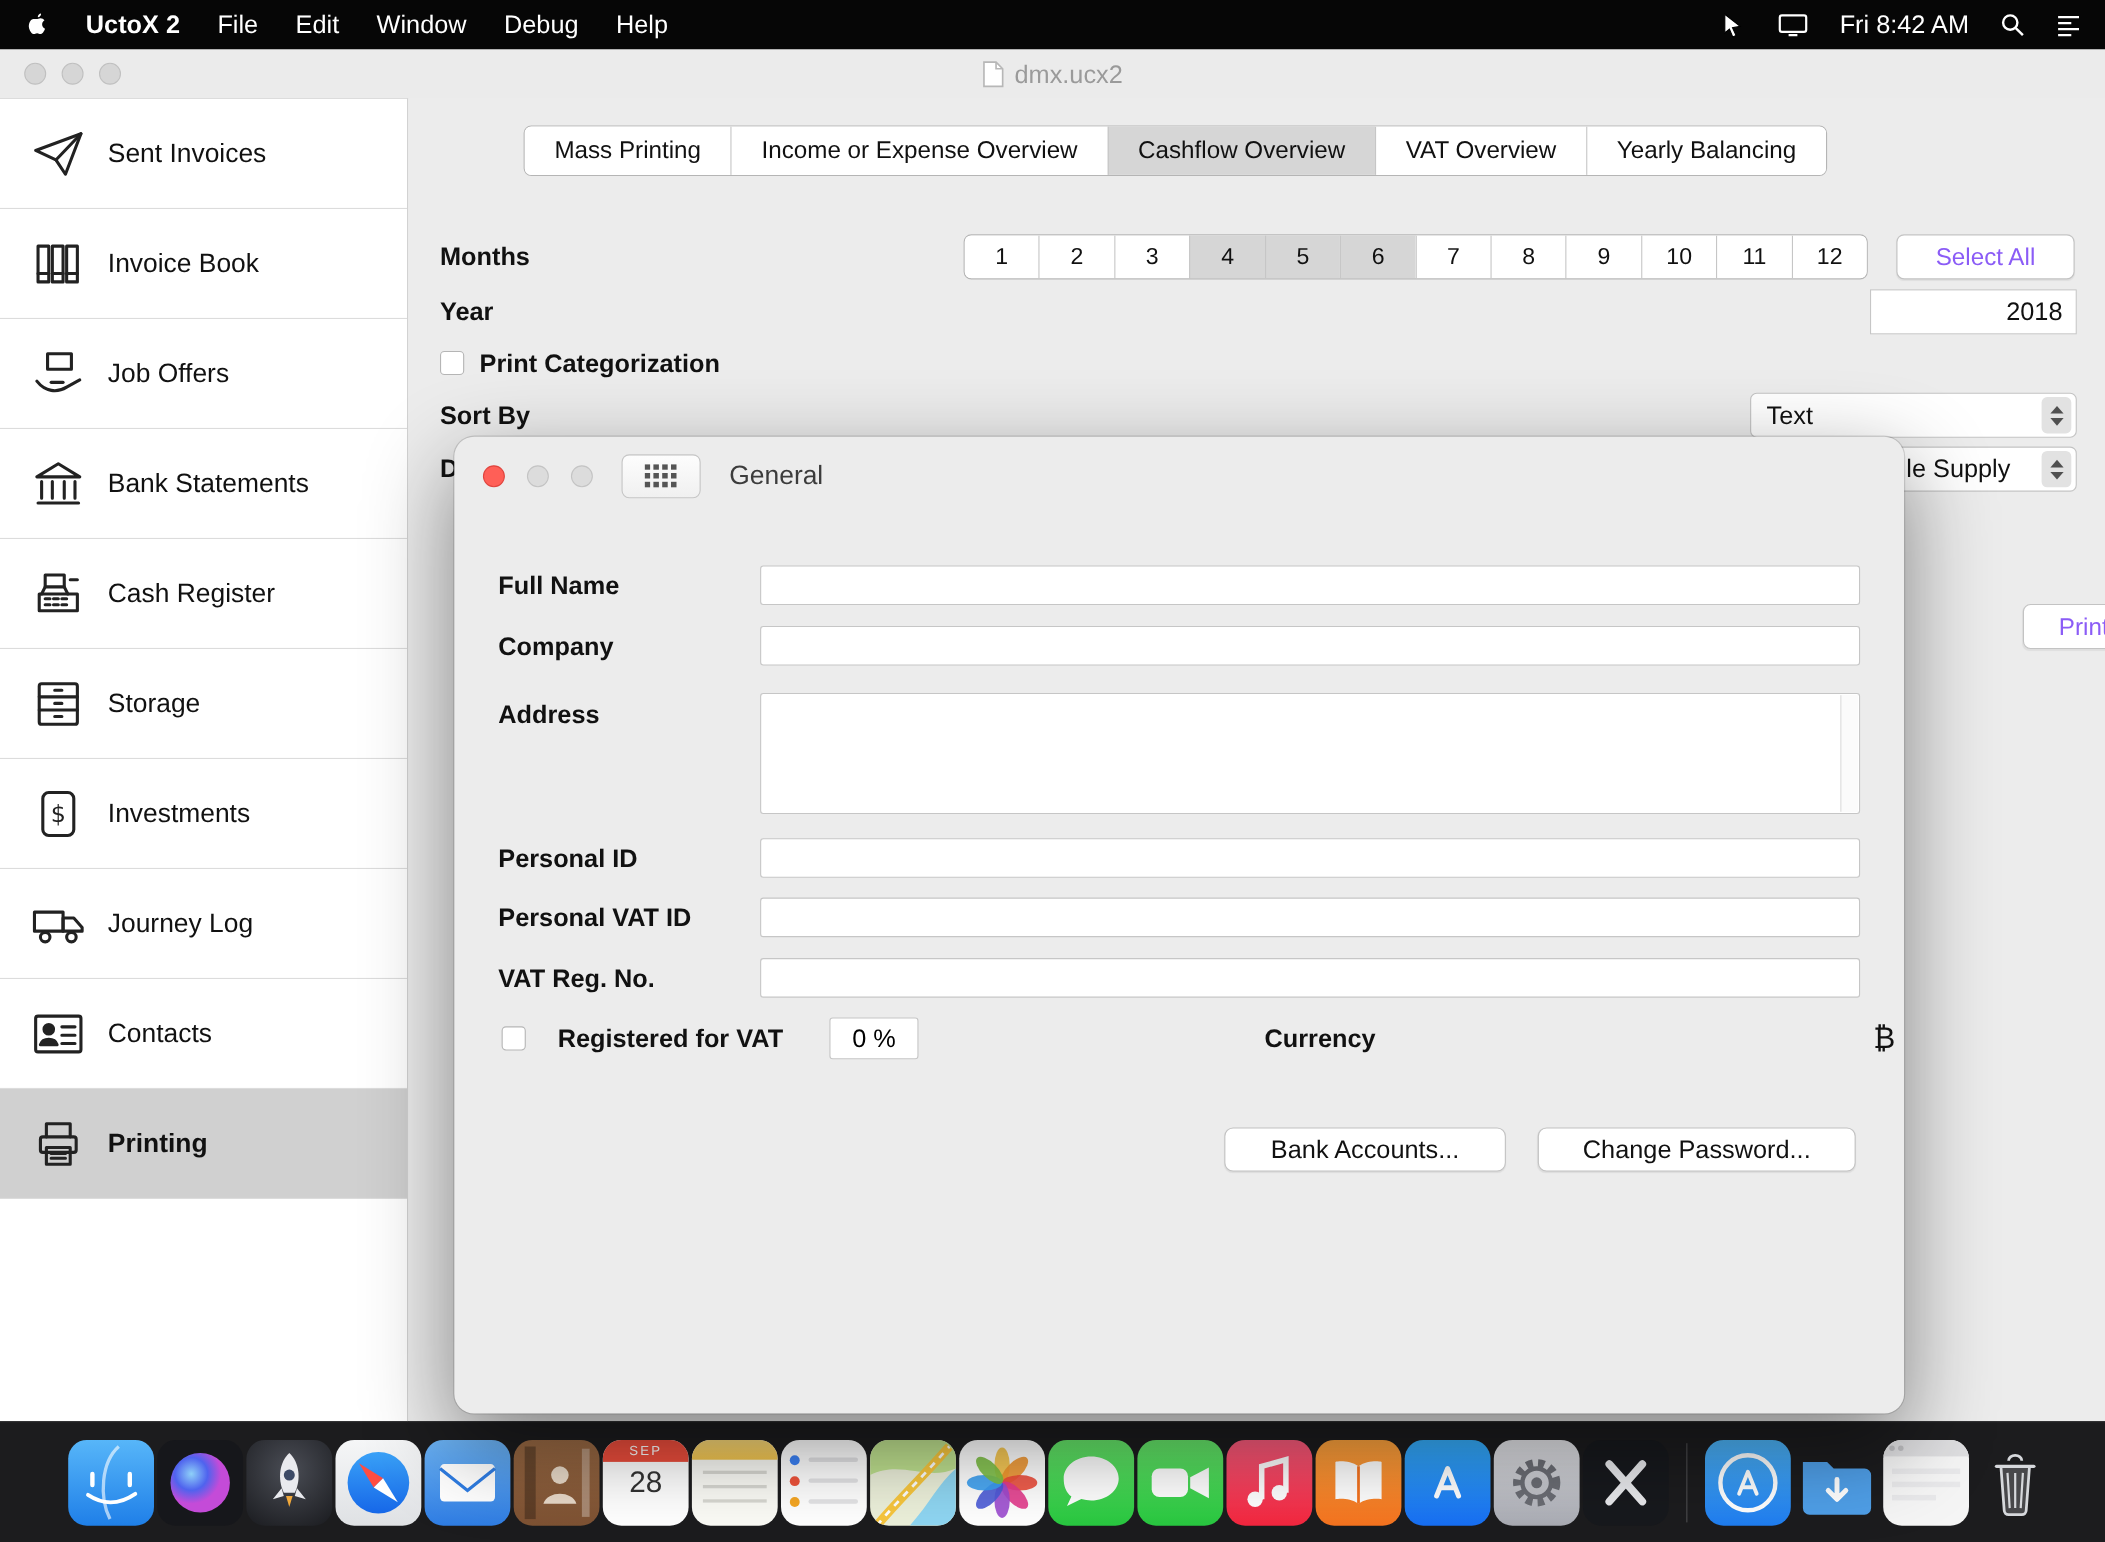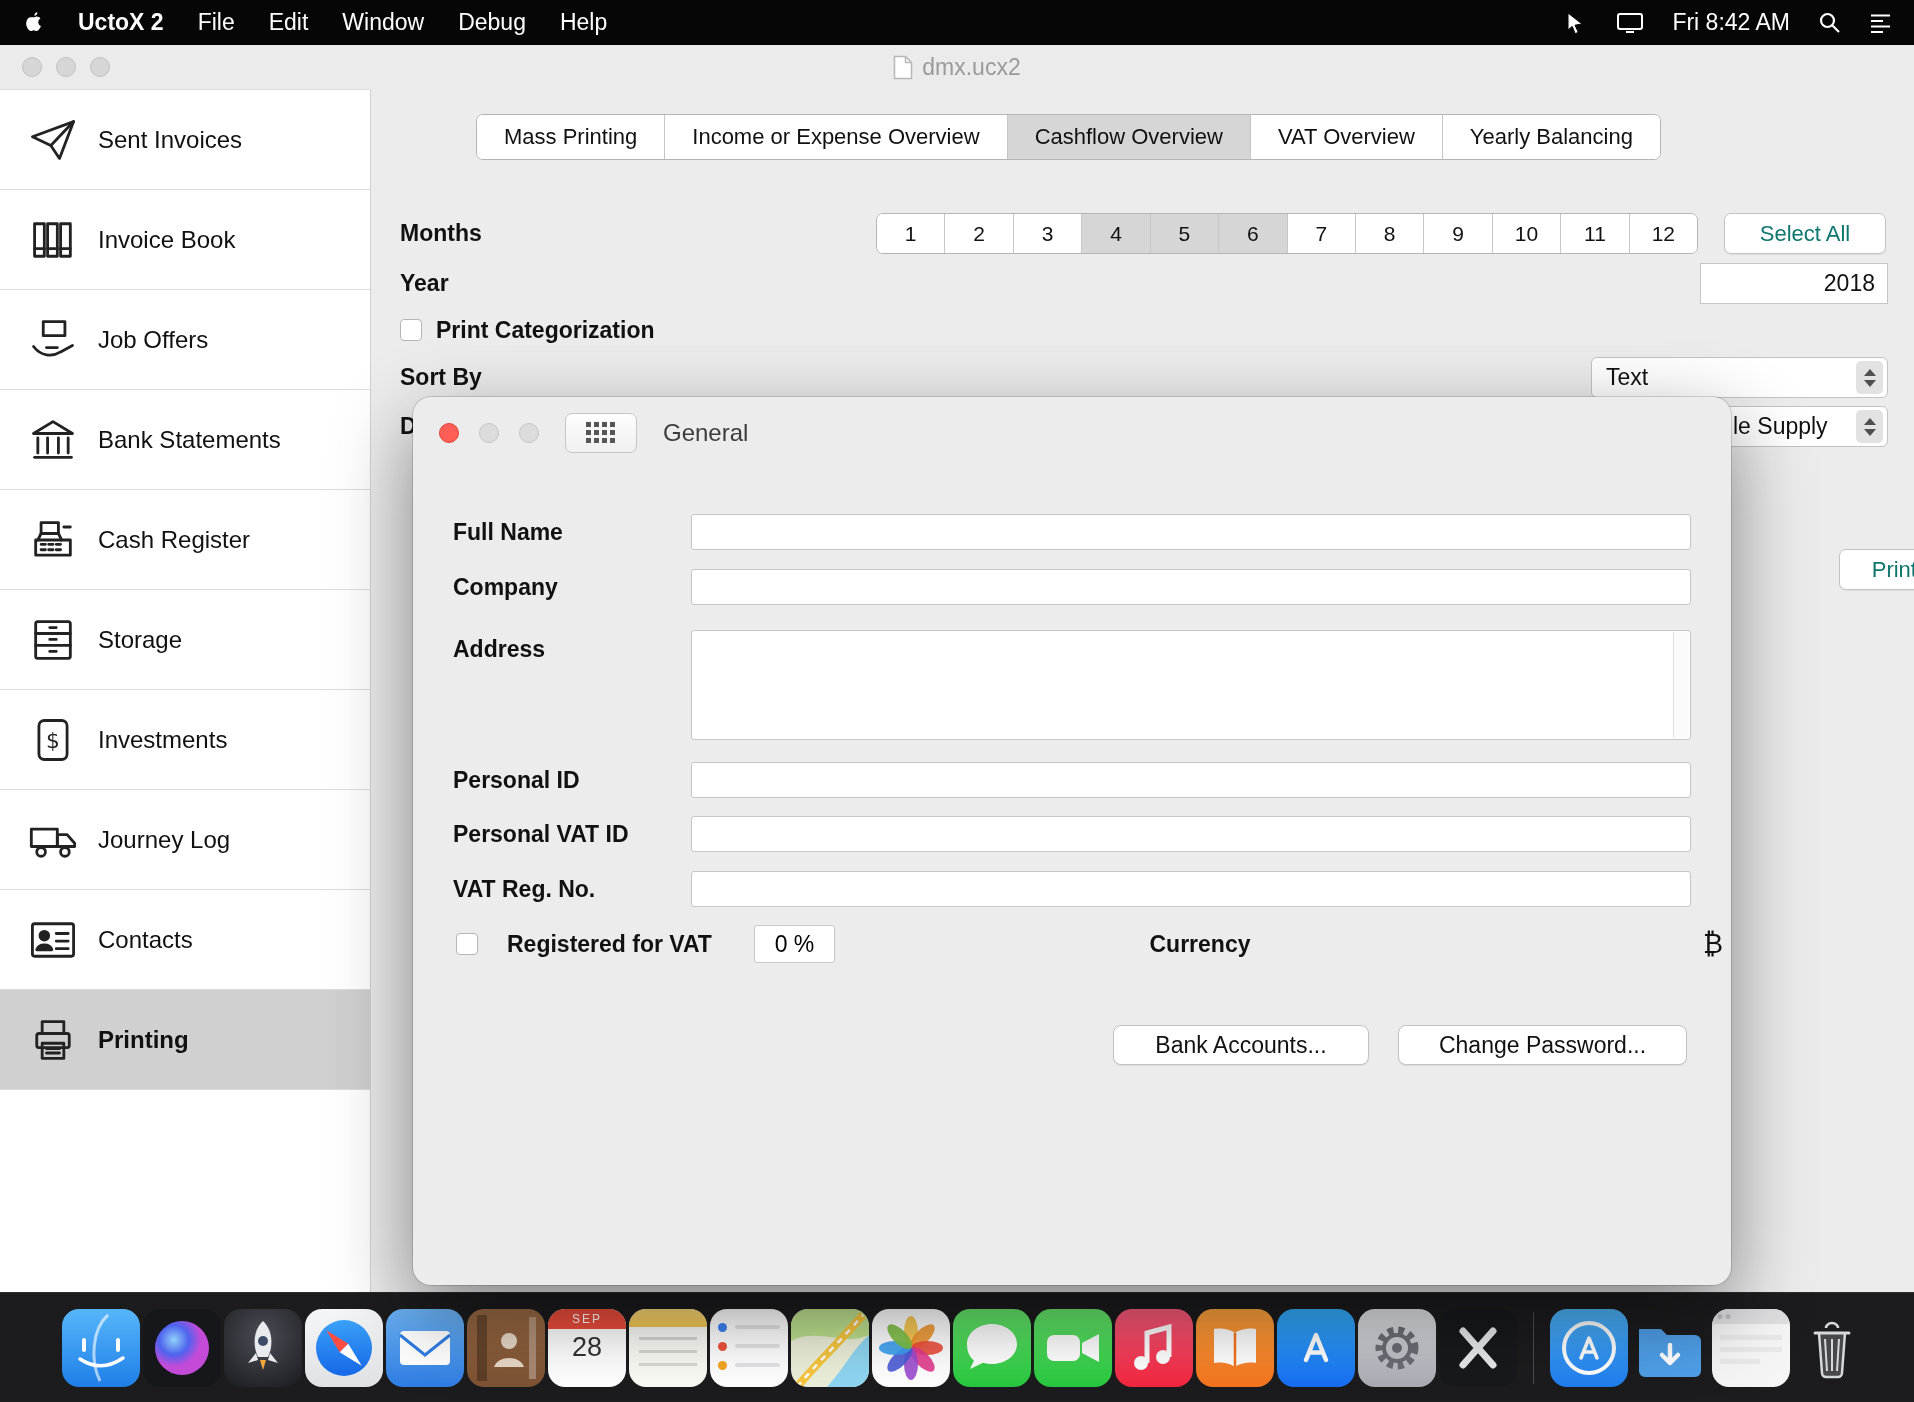--- a/index.html
+++ b/index.html
@@ -39,21 +39,21 @@
   .seg { display:flex; align-items:center; justify-content:center; border-left:1px solid #c6c6c6;
     font-size:22px; color:#111; background:#fff; }
   .seg:first-child { border-left:none; }
   .seg.sel { background:#d6d6d6; }
   .tabs { left:104px; top:25px; height:46px; }
   .tabs .seg { padding:0 27px; }
   .monthseg { left:504px; top:124px; width:822px; height:41px; }
   .monthseg .seg { flex:1; font-size:21px; }
   .blabel { position:absolute; font-size:23px; font-weight:bold; color:#111; }
   .pushbtn { position:absolute; background:#fff; border:1px solid #c3c3c3; border-radius:7px;
-    display:flex; align-items:center; justify-content:center; font-size:22px; color:#0f766e;
+    display:flex; align-items:center; justify-content:center; font-size:22px; color:#8b5cf6;
     box-shadow:0 1px 1px rgba(0,0,0,.06); }
   .field { position:absolute; background:#fff; border:1px solid #c6c6c6; font-size:23px; color:#111; }
   .checkbox { width:22px; height:22px; background:#fff; border:1px solid #b5b5b5; border-radius:4px; }
   .popup { position:absolute; background:#fff; border:1px solid #c3c3c3; border-radius:6px;
     display:flex; align-items:center; font-size:23px; color:#111; padding-left:14px; }
   .stepper { margin-left:auto; margin-right:4px; width:27px; height:33px; background:#e2e2e2;
     border-radius:5px; display:flex; flex-direction:column; align-items:center; justify-content:center; gap:4px; }
   .chev-up { width:0; height:0; border-left:6px solid transparent; border-right:6px solid transparent;
     border-bottom:7px solid #4f4f4f; }
   .chev-dn { width:0; height:0; border-left:6px solid transparent; border-right:6px solid transparent;

